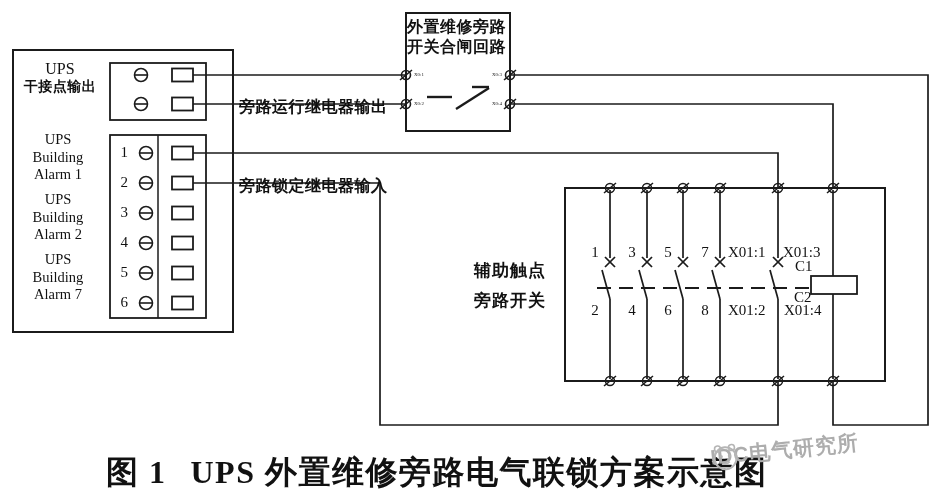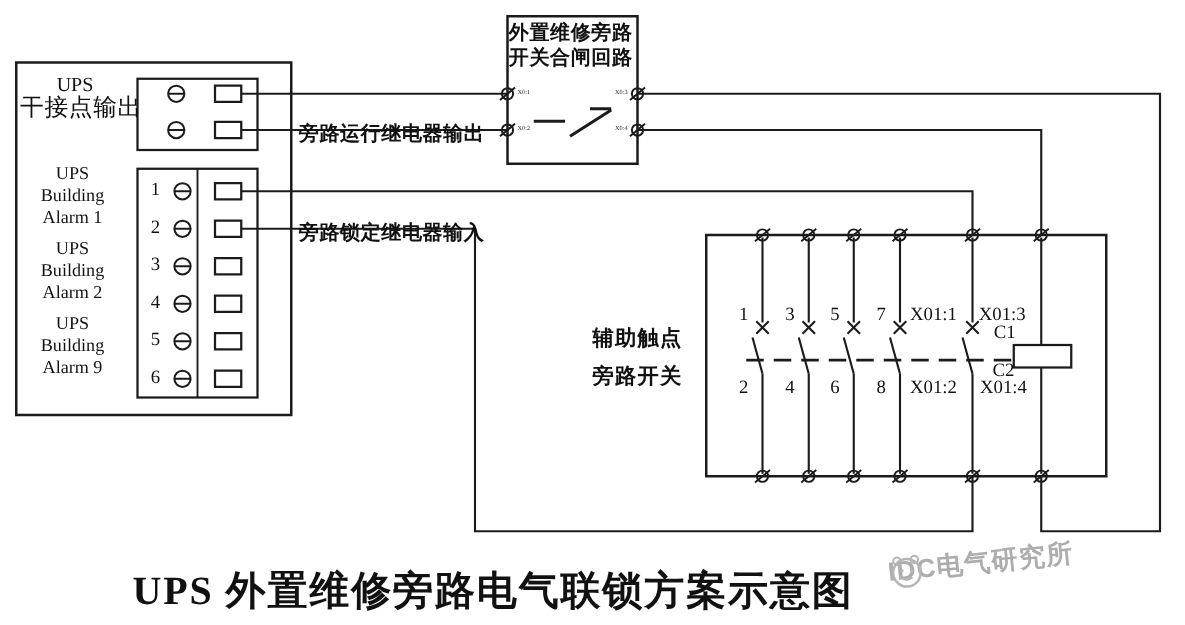--- a/index.html
+++ b/index.html
@@ -5,21 +5,21 @@
   html,body{margin:0;padding:0;background:#ffffff;}
   .canvas{
     position:relative;width:948px;height:500px;background:#ffffff;overflow:hidden;
     font-family:"Liberation Serif","DejaVu Serif",serif;color:#111;
   }
   svg{position:absolute;left:0;top:0;}
   .lbl{position:absolute;white-space:nowrap;}
   .r{text-align:right;}
   .dry{left:16px;top:60px;width:88px;text-align:center;line-height:18px;}
   .dry .l1{font-size:16px;}
-  .dry .l2{font-size:19px;font-weight:normal;letter-spacing:0.5px;}
+  .dry .l2{font-size:14px;font-weight:bold;letter-spacing:0.5px;}
   .alarm{left:16px;width:84px;text-align:center;font-size:14.5px;line-height:17.5px;}
   .wirelabel{font-size:16px;font-weight:bold;letter-spacing:0.5px;margin-top:16px;}
   .topboxtitle{left:407px;top:17px;width:83px;text-align:center;font-size:16px;font-weight:bold;line-height:19.5px;letter-spacing:0.5px;}
   .bypasslabel{left:471px;top:256px;width:78px;text-align:center;font-size:17px;font-weight:bold;line-height:30px;letter-spacing:1px;}
   .footerlabel{left:731px;top:341px;font-size:16px;font-weight:bold;letter-spacing:0.5px;}
   .ctlabel{width:56px;font-size:15px;}
   .num{width:20px;text-align:center;font-size:15px;}
   .tnum{width:26px;text-align:right;font-size:15px;}
   .tiny{font-size:5px;line-height:5px;color:#222;letter-spacing:0;}
   .caption{left:106px;top:451px;display:flex;gap:24px;font-size:32px;font-weight:bold;letter-spacing:1.5px;}
@@ -188,21 +188,21 @@
     <div>Alarm 1</div>
   </div>
   <div class="lbl alarm" style="top:191px;">
     <div>UPS</div>
     <div>Building</div>
     <div>Alarm 2</div>
   </div>
   <div class="lbl alarm" style="top:251px;">
     <div>UPS</div>
     <div>Building</div>
-    <div>Alarm 9</div>
+    <div>Alarm 7</div>
   </div>
 
   <div class="lbl tnum" style="left:102px;top:144px;">1</div>
   <div class="lbl tnum" style="left:102px;top:174px;">2</div>
   <div class="lbl tnum" style="left:102px;top:204px;">3</div>
   <div class="lbl tnum" style="left:102px;top:234px;">4</div>
   <div class="lbl tnum" style="left:102px;top:264px;">5</div>
   <div class="lbl tnum" style="left:102px;top:294px;">6</div>
 
   <div class="lbl wirelabel" style="left:239px;top:81px;">旁路运行继电器输出</div>
@@ -234,20 +234,21 @@
   <div class="lbl num" style="left:585px;top:302px;">2</div>
   <div class="lbl num" style="left:622px;top:302px;">4</div>
   <div class="lbl num" style="left:658px;top:302px;">6</div>
   <div class="lbl num" style="left:695px;top:302px;">8</div>
   <div class="lbl ctlabel" style="left:728px;top:302px;">X01:2</div>
   <div class="lbl ctlabel" style="left:784px;top:302px;">X01:4</div>
   <div class="lbl ctlabel" style="left:794px;top:289px;">C2</div>
 
 
   <div class="lbl caption">
+    <span>图 1</span>
     <span>UPS 外置维修旁路电气联锁方案示意图</span>
   </div>
 
   <div class="lbl watermark">
     <svg width="30" height="30" viewBox="0 0 30 30">
       <circle cx="15" cy="16" r="11" fill="none" stroke="#b5b5b5" stroke-width="2"></circle>
       <circle cx="8" cy="6" r="3" fill="none" stroke="#b5b5b5" stroke-width="1.6"></circle>
       <circle cx="22" cy="6" r="3" fill="none" stroke="#b5b5b5" stroke-width="1.6"></circle>
       <circle cx="11" cy="14" r="1.5" fill="#b5b5b5"></circle>
       <circle cx="19" cy="14" r="1.5" fill="#b5b5b5"></circle>

